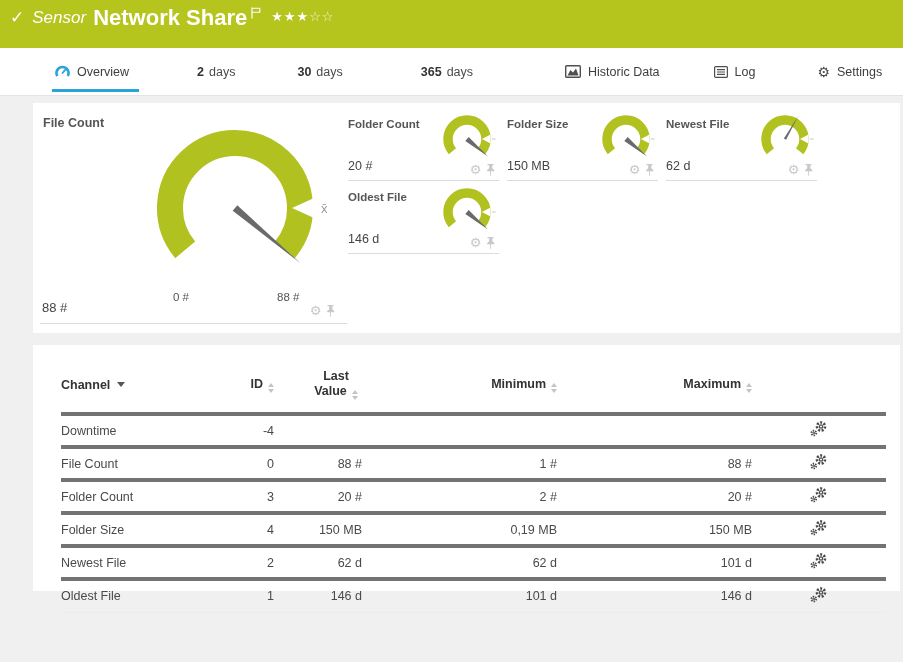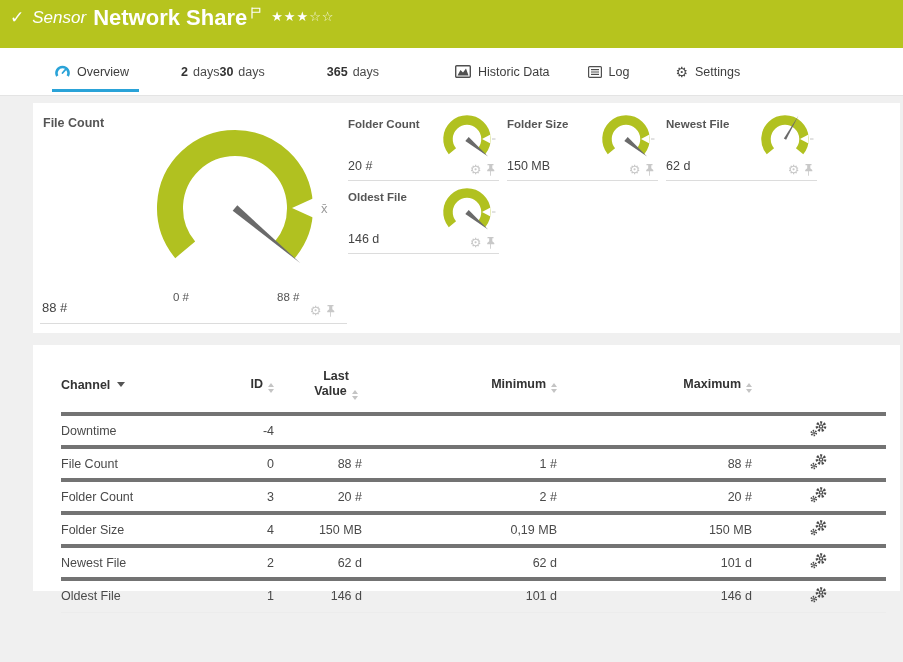--- a/index.html
+++ b/index.html
@@ -11,27 +11,27 @@
   .banner .check { font-size:17px; font-weight:700; line-height:20px; margin:1px 8px 0 0; }
   .title-row { display:flex; align-items:flex-start;text-align:center; }
   .sensor-type { font-size:17px; font-style:italic; line-height:22px; margin-right:7px; }
   .sensor-name { font-size:22px; font-weight:700; line-height:22px; }
   .flag-wrap { margin:0 10px 0 4px; position:relative; top:-2px; cursor:pointer; }
   .stars { font-size:13px; letter-spacing:1px; line-height:20px; cursor:pointer; }
   .stars .hollow { opacity:.85; }
   .status-ok { font-size:11px; font-weight:700; margin:2px 0 0 2px; }
 
   
-  .tabs { height:48px; background:#fff; border-bottom:1px solid #e4e4e4; display:flex; align-items:flex-end; padding-left:55px; font-size:12.5px; color:#3d3d3d; }
+  .tabs { height:48px; background:#fff; border-bottom:1px solid #e4e4e4; display:flex; align-items:flex-end; padding-left:55px; font-size:12.5px; color:#3d3d3d;gap:16px; }
   .tab { display:flex; align-items:center; height:100%; position:relative; cursor:pointer; white-space:nowrap; }
   .tab svg, .tab .gear-glyph { margin-right:7px; }
   .tab .num { font-weight:700; color:#333; }
   .tab .num + span { margin-left:5px; color:#4a4a4a; }
   .tab.active::after { content:""; position:absolute; left:-3px; right:-10px; bottom:3px; height:3px; background:#2aa3d8; }
-  .t2{margin-left:30px}.t3{margin-left:52px}.t4{}.t5{margin-left:62px}.t6{margin-left:76px}.t7{margin-left:38px}.t8{margin-left:46px}
+  .t2{margin-left:30px}.t3{margin-left:52px}.t4{margin-left:46px}.t5{margin-left:62px}.t6{margin-left:76px}.t7{margin-left:38px}.t8{margin-left:46px}
   .gear-glyph { font-size:14px; color:#4a4a4a; line-height:14px; }
 
   
   .panel { background:#fff; margin:8px 3px 0 33px; }
   .gauges-panel { margin-top:7px; height:230px; position:relative; }
 
   .cell-title { font-size:12.5px; font-weight:700; color:#555; }
   .big-cell { position:absolute; left:0; top:0; width:316px; height:230px; }
   .big-cell .cell-title { position:absolute; left:10px; top:13px; }
   .big-gauge { position:absolute; left:102px; top:5px; }

